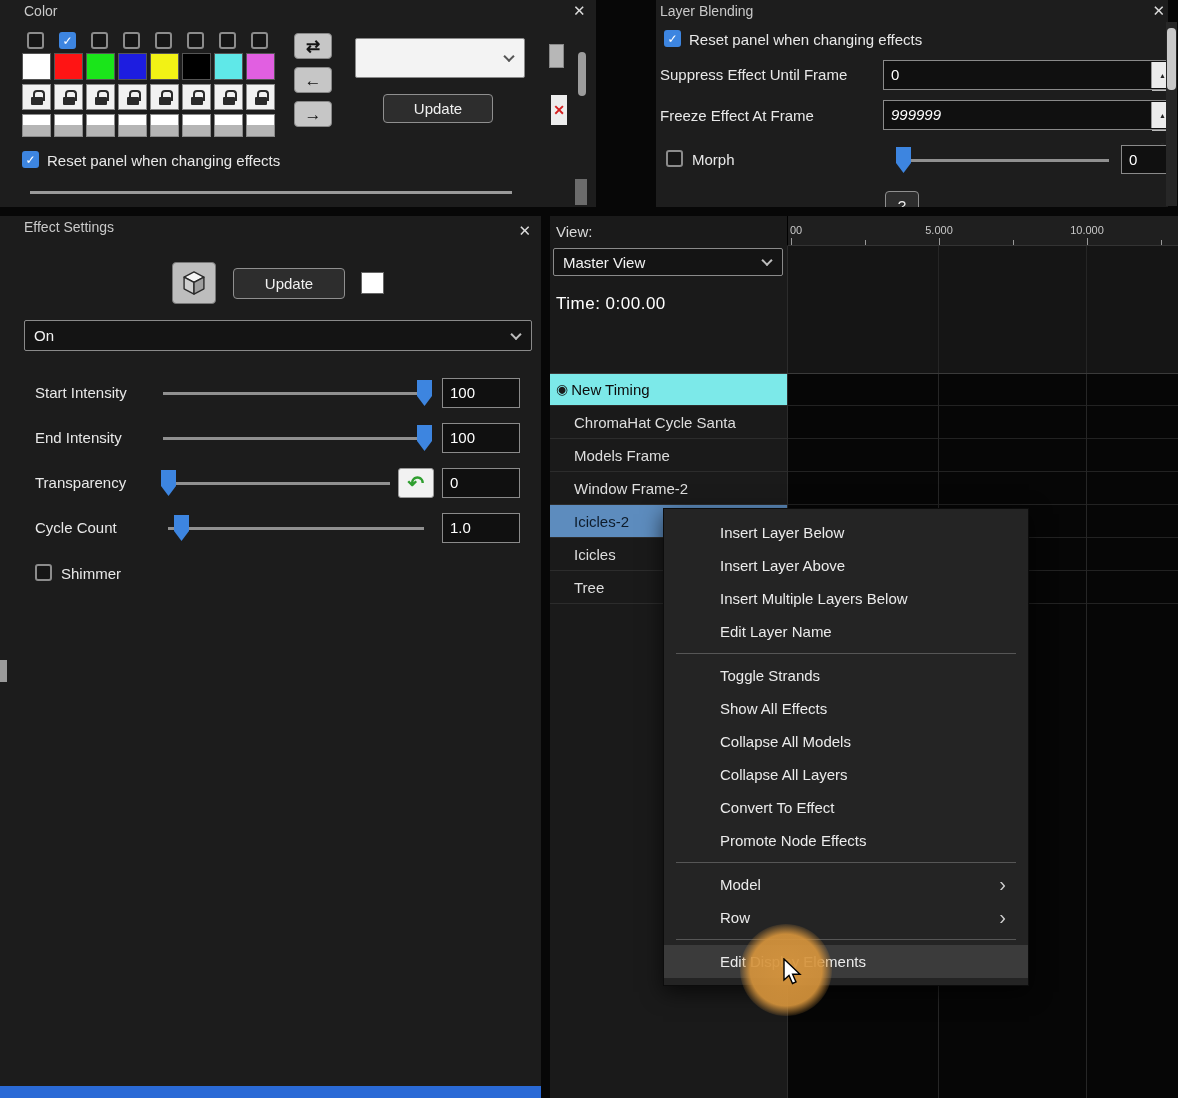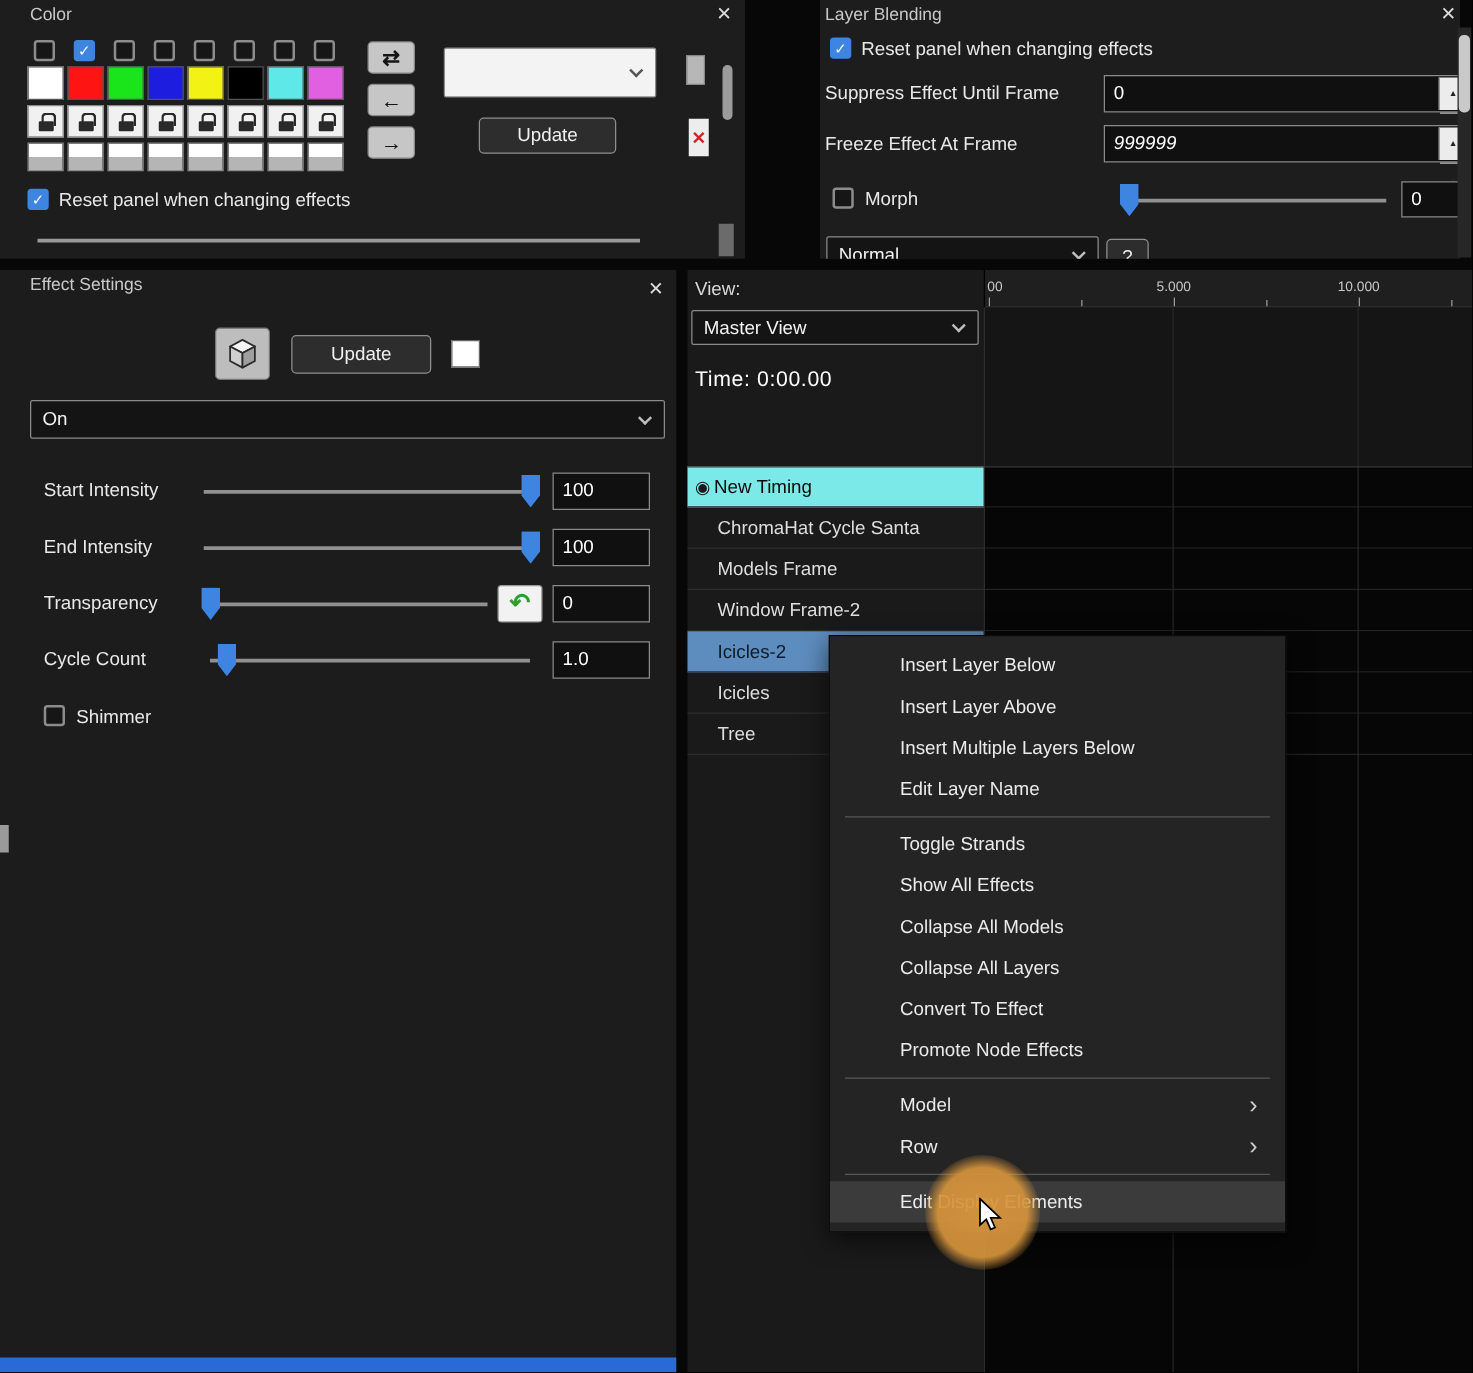--- a/index.html
+++ b/index.html
@@ -234,24 +234,20 @@
       </span>
     </div>
 
     <span class="checkbox" style="left:10px; top:150px;"></span>
     <span class="cb-label" style="left:36px; top:151px;">Morph</span>
     <div class="slider-track" style="left:240px; top:159px; width:213px;"></div>
     <div class="slider-handle" style="left:240px; top:147px;"></div>
     <div class="txt-input" style="left:465px; top:145px; width:50px; height:29px; line-height:27px;"><span>0</span></div>
     <span class="lock light" style="position:absolute; left:530px; top:147px;"></span>
 
-    <div class="dd" style="left:5px; top:189px; width:218px; height:30px;">
-      <span>Normal</span>
-      <span class="chev"></span>
-    </div>
     <div class="btn" style="left:229px; top:191px; width:34px; height:28px;">
         <span>?</span>
       </div>
     <span class="lock light" style="position:absolute; left:530px; top:191px;"></span>
   </section>
 
   <div id="page-scrollbar">
       <div id="page-scroll-thumb"></div>
     </div>
 

